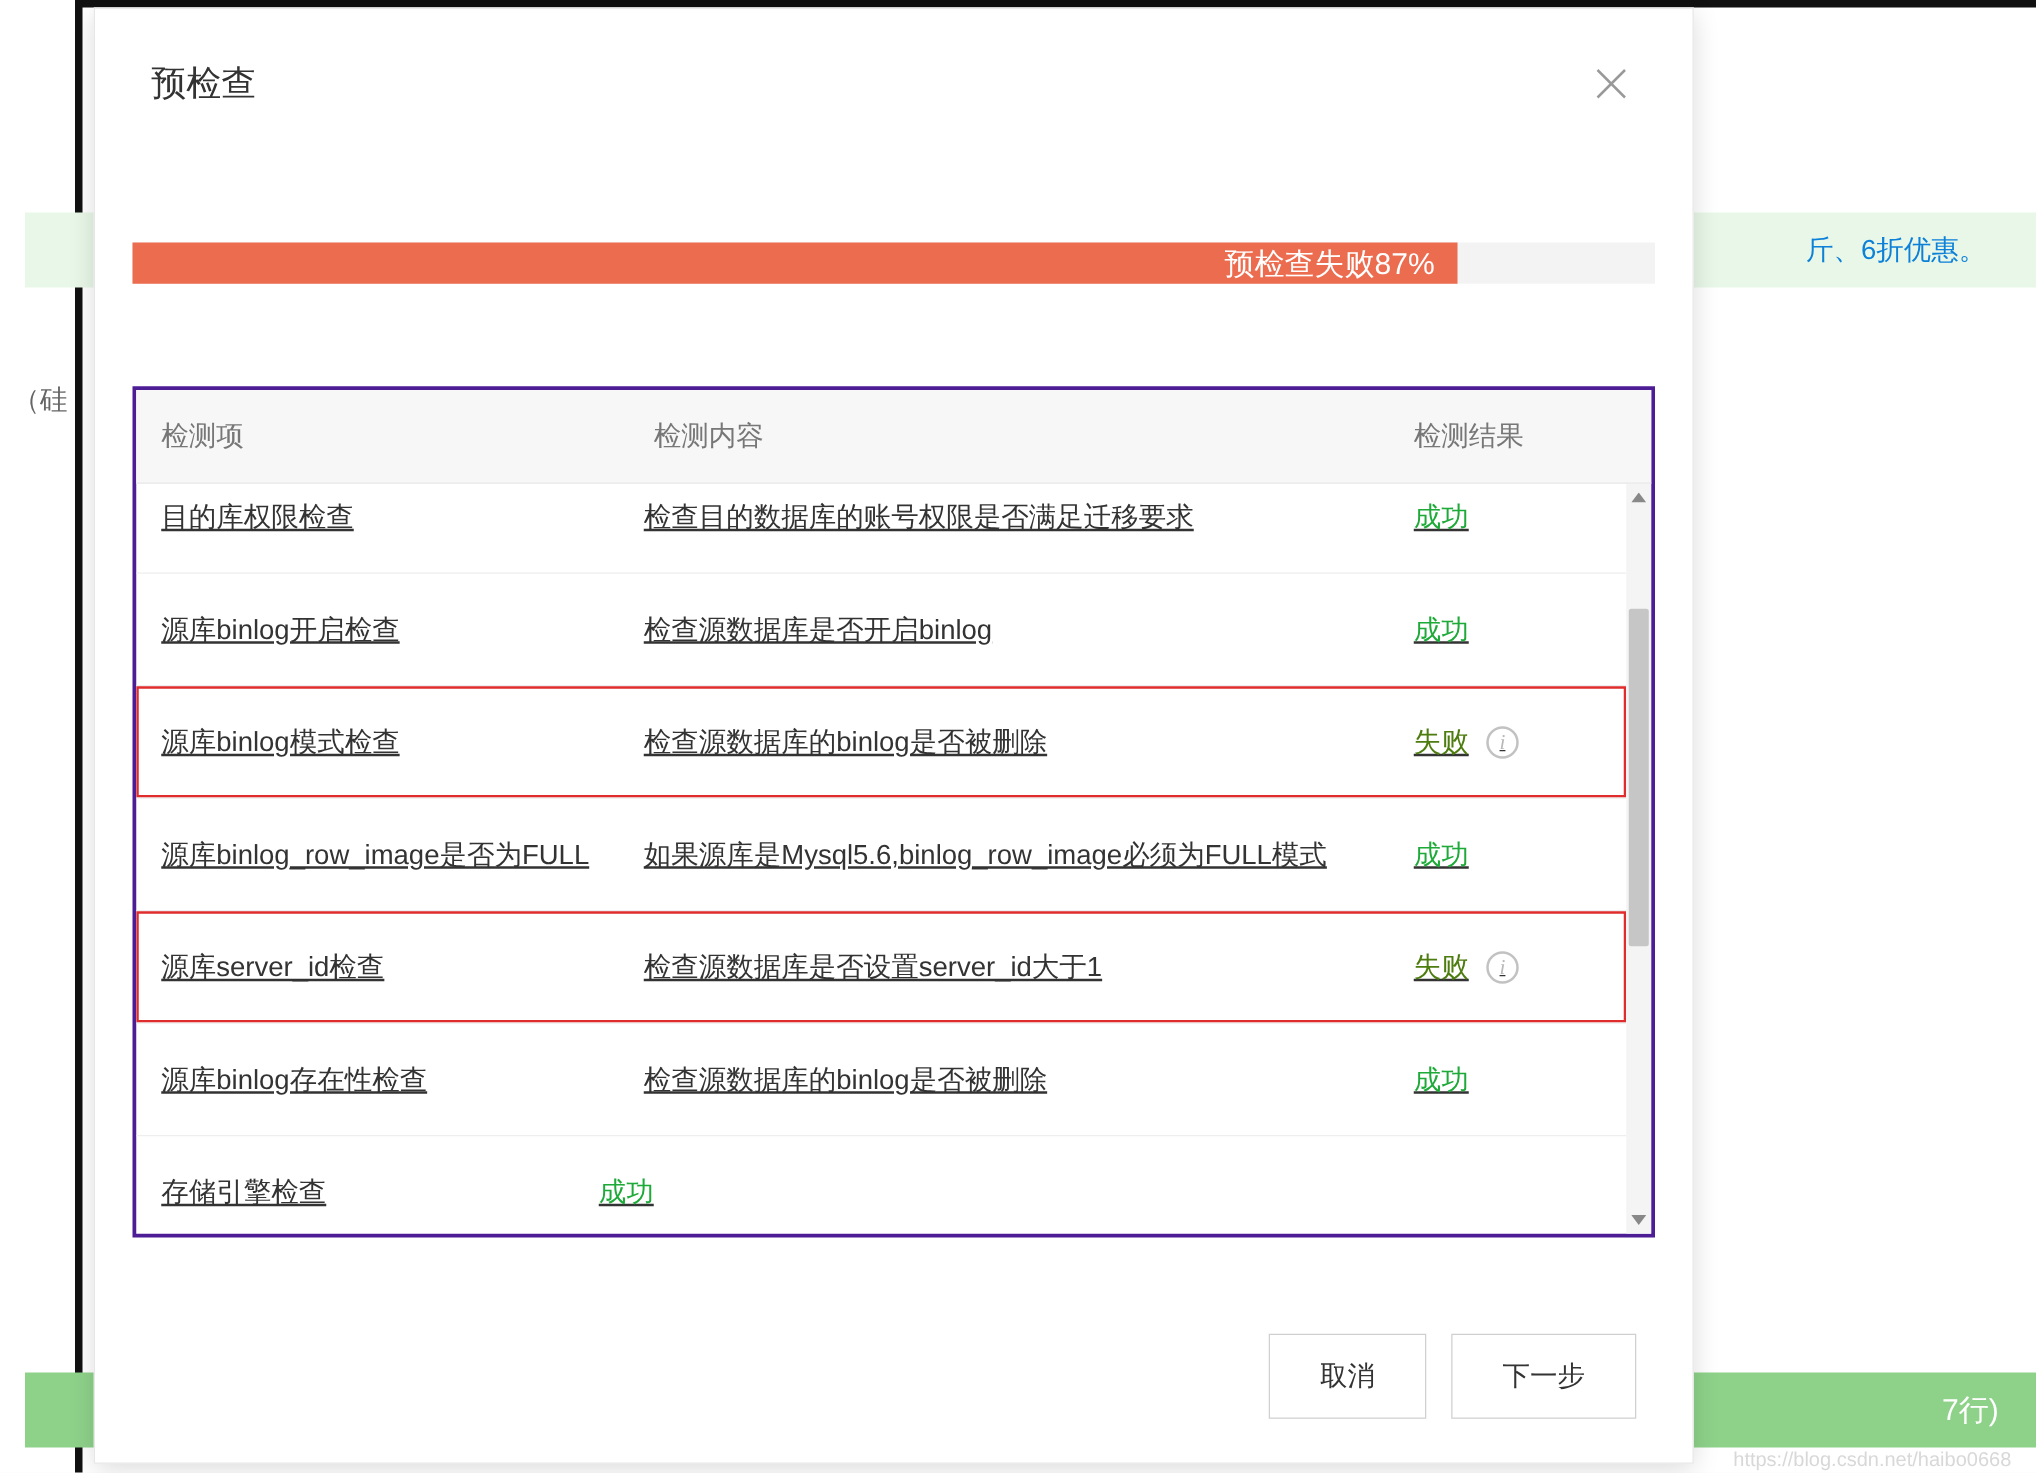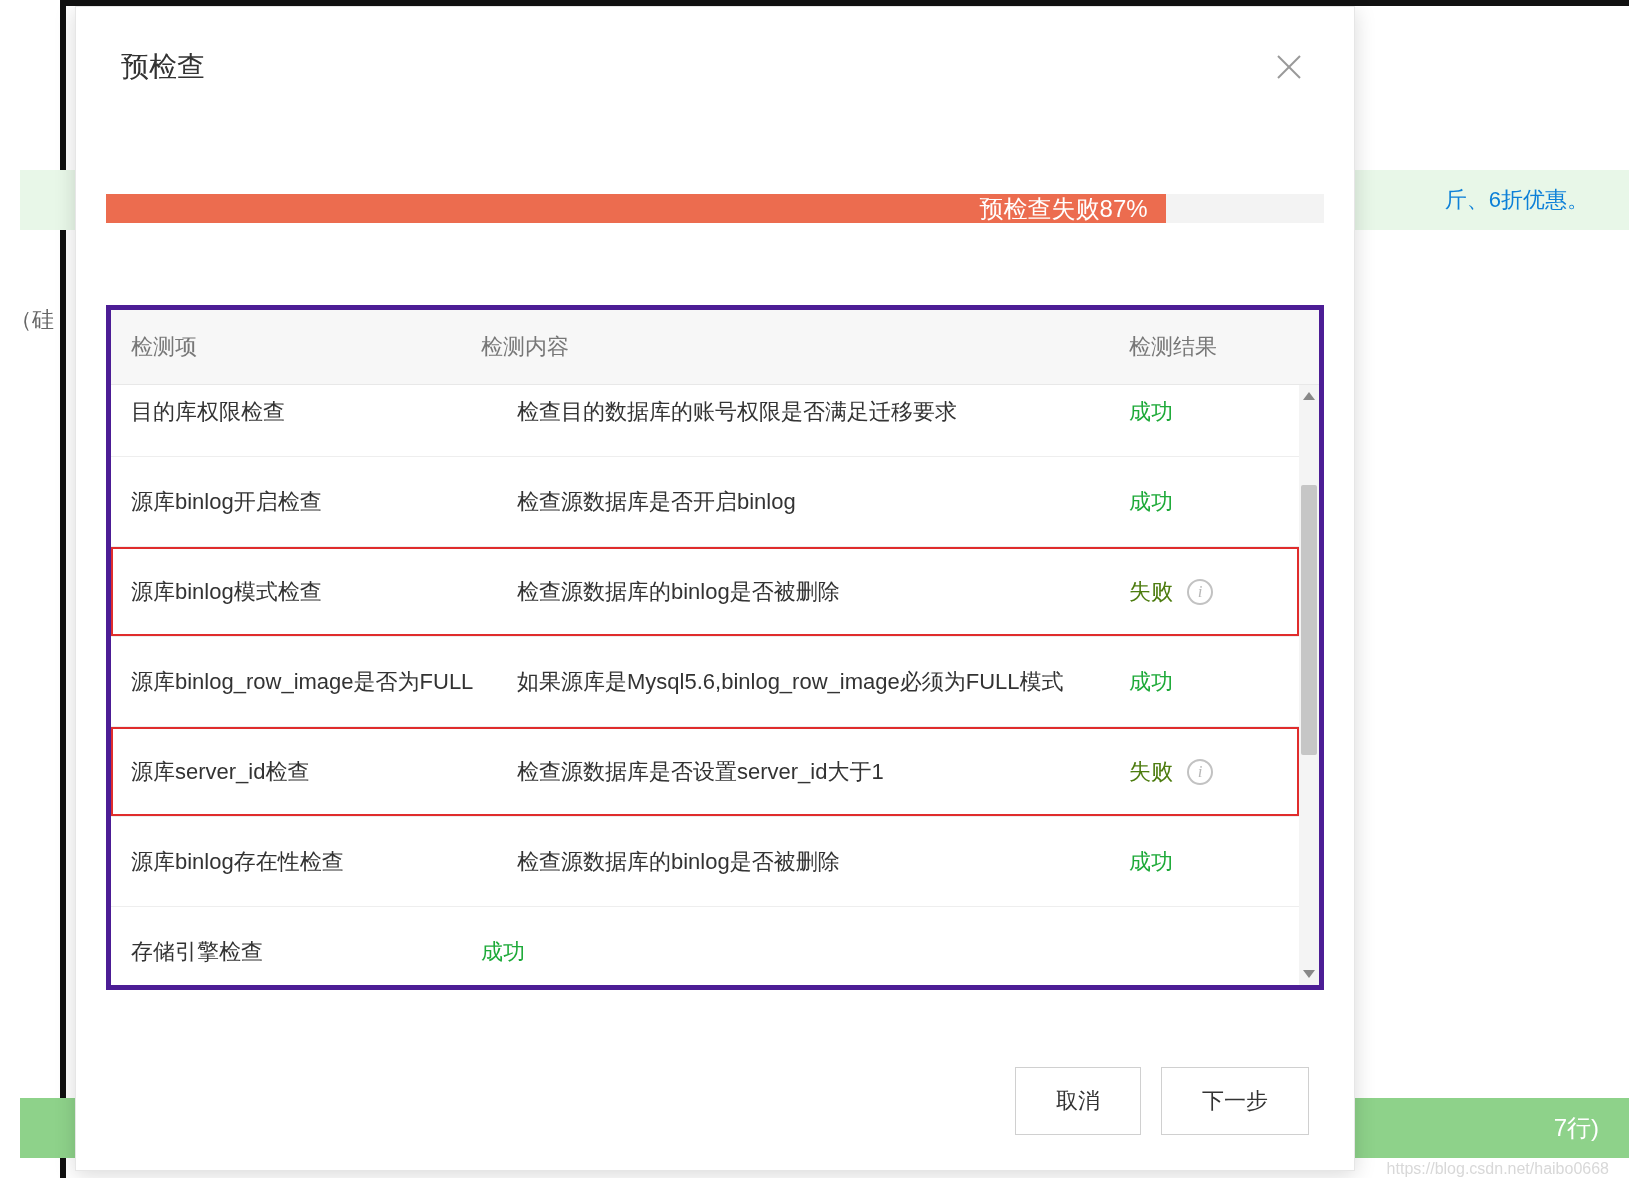--- a/index.html
+++ b/index.html
@@ -118,33 +118,33 @@
     }
     .progress-text {
       color: #fff;
       font-size: 24px;
       font-weight: 500;
       padding-right: 18px;
       white-space: nowrap;
     }
     .table-wrap {
       margin: 0 30px;
-      border: 5px solid #4c1d95;
+      border: 3px solid #4c1d95;
       flex: none;
     }
     .table-head {
       display: flex;
       background: #f7f7f7;
       padding: 22px 20px;
       border-bottom: 1px solid #e8e8e8;
       font-size: 22px;
       color: #777;
     }
     .col-item { width: 350px; flex: none; }
-    .col-content { flex: 1; padding-right: 20px; }
+    .col-content { flex: 1; padding-right: 20px; margin-left: 44px; }
     .col-result { width: 150px; flex: none; }
     .col-scroll { width: 20px; flex: none; }
     .table-body {
       position: relative;
       height: 600px;
       overflow: hidden;
     }
     .table-rows {
       position: absolute;
       top: -18px;
@@ -152,20 +152,21 @@
       right: 20px;
     }
     .table-row {
       display: flex;
       padding: 28px 20px;
       border-bottom: 1px solid #eee;
       font-size: 22px;
       color: #333;
       align-items: center;
       position: relative;
+      text-decoration: underline;
     }
     .table-row.highlight {
       box-shadow: inset 0 0 0 2px #e02c2c;
     }
     .row-item { width: 350px; flex: none; line-height: 1.5; }
     .row-content { flex: 1; padding-right: 20px; line-height: 1.5; margin-left: 36px; }
     .row-result { width: 150px; flex: none; display: flex; align-items: center; gap: 14px; }
     .status-success { color: #1eaa39; }
     .status-fail { color: #4d7c0f; }
     .info-icon {

